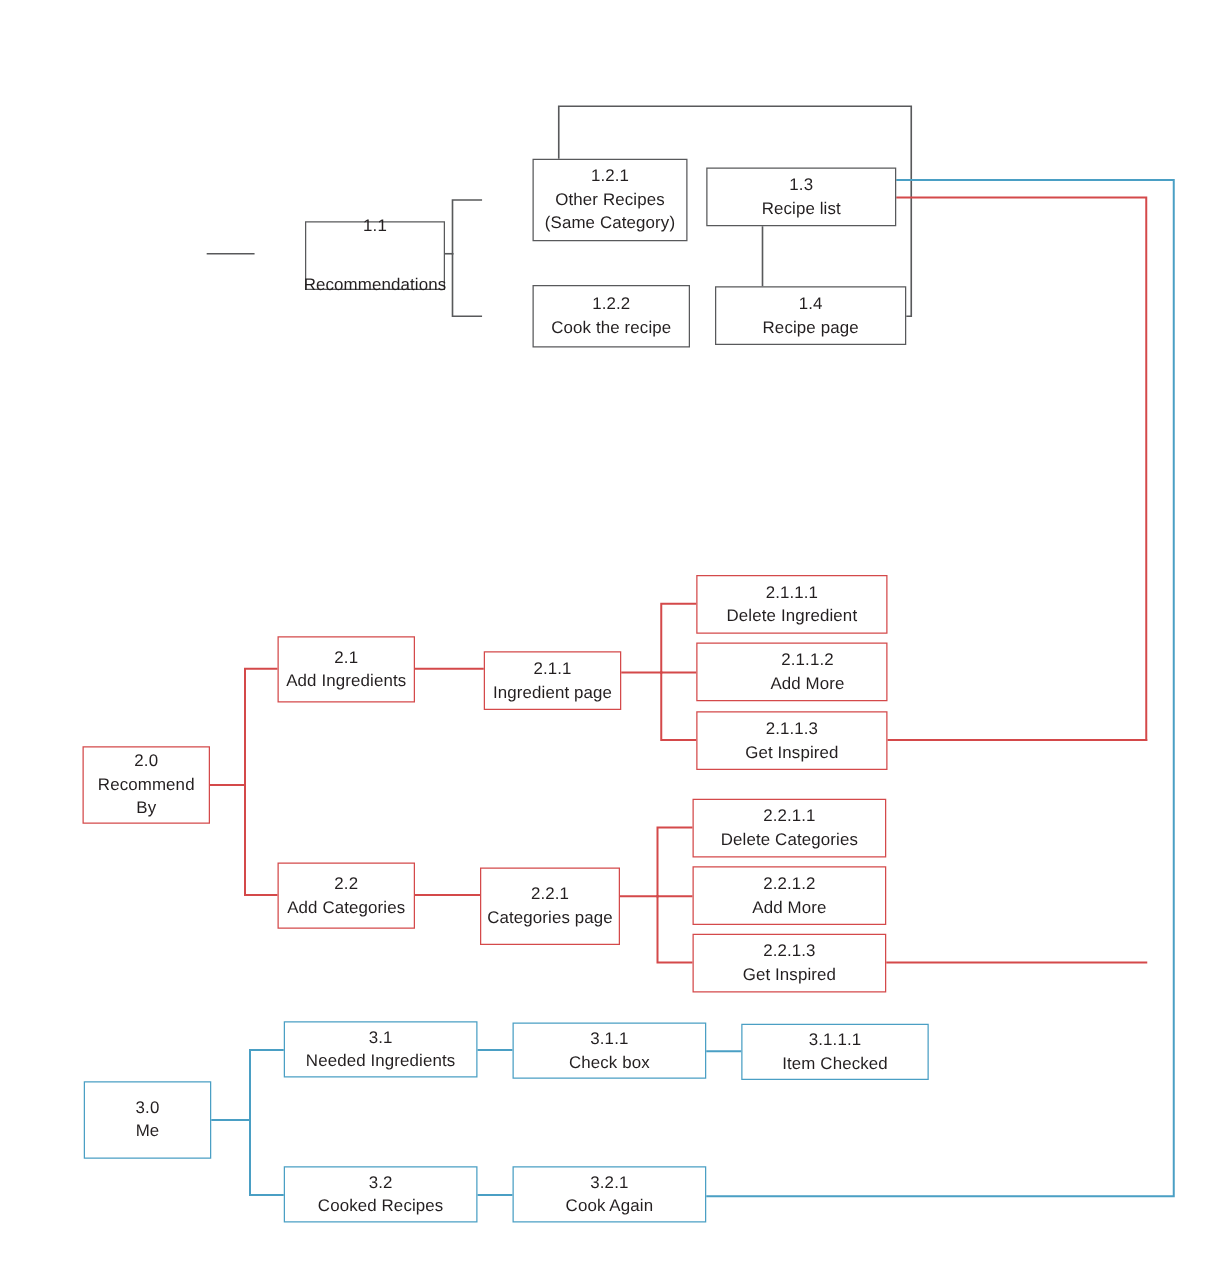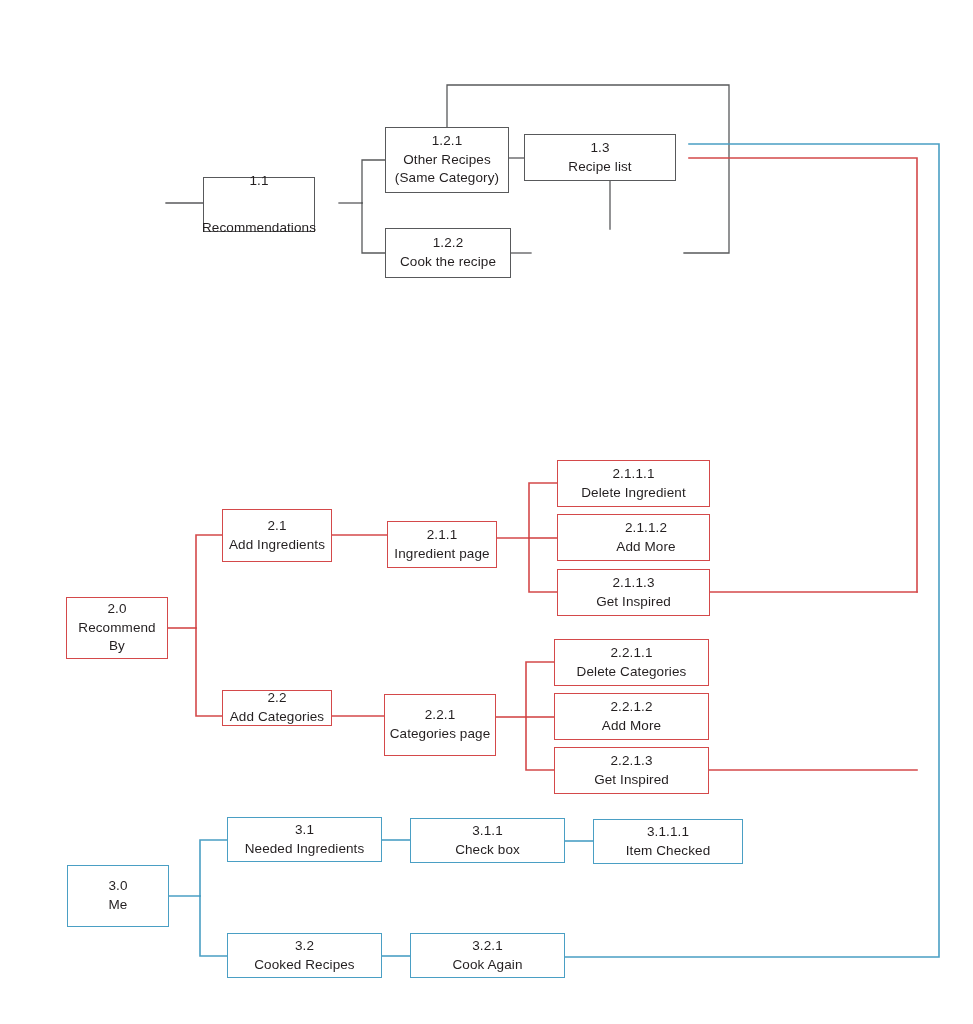--- a/index.html
+++ b/index.html
@@ -34,21 +34,21 @@
     justify-content: center;
     text-align: center;
     color: #231f20;
     font-size: 13.5px;
     line-height: 1.38;
     letter-spacing: 0.1px;
     z-index: 5;
   }
   .node .nid { display: block; }
   .node .nlabel { display: block; white-space: pre-line; }
-  .node.gray  { border: 1.3px solid #58595b; }
+  .node.gray  { border: 1.3px solid #58595b; margin-left: 41px; }
   .node.red   { border: 1.6px solid #d4494a; }
   .node.blue  { border: 1.6px solid #4a9fc4; text-align: right; }
 </style>
 </head>
 <body>
 
 <div id="canvas">
   <svg id="edge-layer" width="973" height="1024" viewBox="0 0 973 1024" xmlns="http://www.w3.org/2000/svg">
       <polyline points="166,203 203,203" fill="none" stroke="#58595b" stroke-width="1.3" stroke-linecap="square" stroke-linejoin="miter"></polyline>
       <polyline points="339,203 362,203" fill="none" stroke="#58595b" stroke-width="1.3" stroke-linecap="square" stroke-linejoin="miter"></polyline>
@@ -92,20 +92,24 @@
 (Same Category)</span>
     </div>
     <div class="node gray" style="left: 385px; top: 228px; width: 126px; height: 50px;">
       <span class="nid">1.2.2</span>
       <span class="nlabel">Cook the recipe</span>
     </div>
     <div class="node gray" style="left: 524px; top: 134px; width: 152px; height: 47px;">
       <span class="nid">1.3</span>
       <span class="nlabel">Recipe list</span>
     </div>
+    <div class="node gray" style="left: 531px; top: 229px; width: 153px; height: 47px;">
+      <span class="nid">1.4</span>
+      <span class="nlabel">Recipe page</span>
+    </div>
     <div class="node red" style="left: 66px; top: 597px; width: 102px; height: 62px;">
       <span class="nid">2.0</span>
       <span class="nlabel">Recommend
 By</span>
     </div>
     <div class="node red" style="left: 222px; top: 509px; width: 110px; height: 53px;">
       <span class="nid">2.1</span>
       <span class="nlabel">Add Ingredients</span>
     </div>
     <div class="node red" style="left: 387px; top: 521px; width: 110px; height: 47px;">
@@ -117,21 +121,21 @@
       <span class="nlabel">Delete Ingredient</span>
     </div>
     <div class="node red" style="left: 557px; top: 514px; width: 153px; height: 47px; padding-left: 25px;">
       <span class="nid">2.1.1.2</span>
       <span class="nlabel">Add More</span>
     </div>
     <div class="node red" style="left: 557px; top: 569px; width: 153px; height: 47px;">
       <span class="nid">2.1.1.3</span>
       <span class="nlabel">Get Inspired</span>
     </div>
-    <div class="node red" style="left: 222px; top: 690px; width: 110px; height: 36px;">
+    <div class="node red" style="left: 222px; top: 690px; width: 110px; height: 53px;">
       <span class="nid">2.2</span>
       <span class="nlabel">Add Categories</span>
     </div>
     <div class="node red" style="left: 384px; top: 694px; width: 112px; height: 62px;">
       <span class="nid">2.2.1</span>
       <span class="nlabel">Categories page</span>
     </div>
     <div class="node red" style="left: 554px; top: 639px; width: 155px; height: 47px;">
       <span class="nid">2.2.1.1</span>
       <span class="nlabel">Delete Categories</span>

